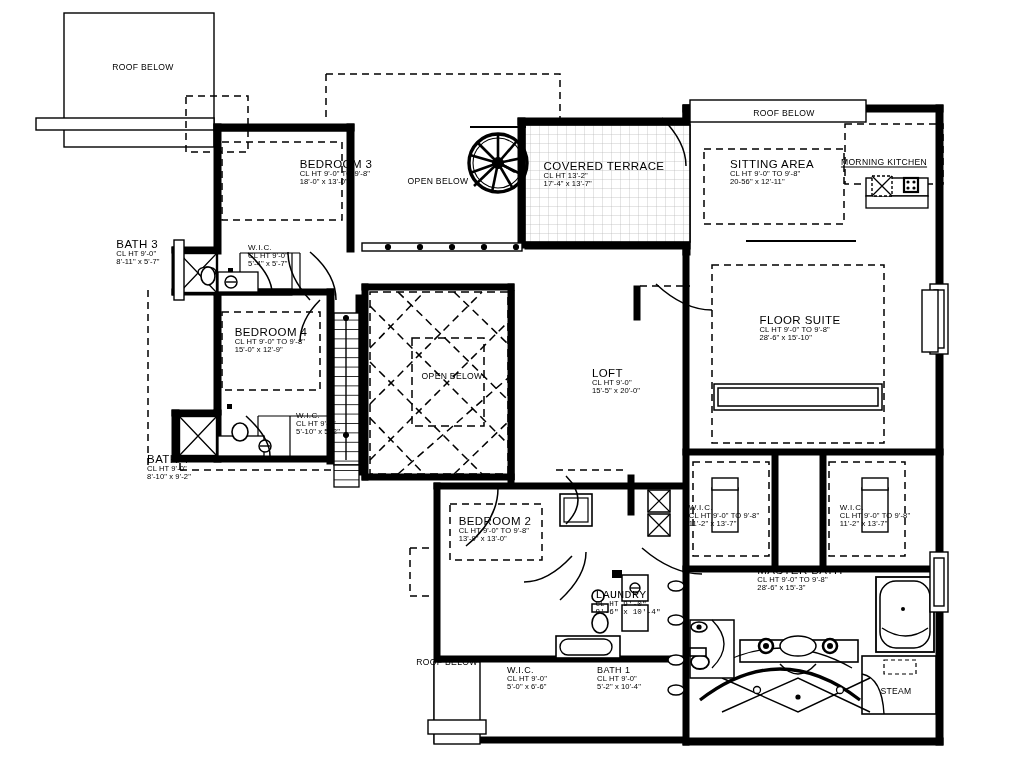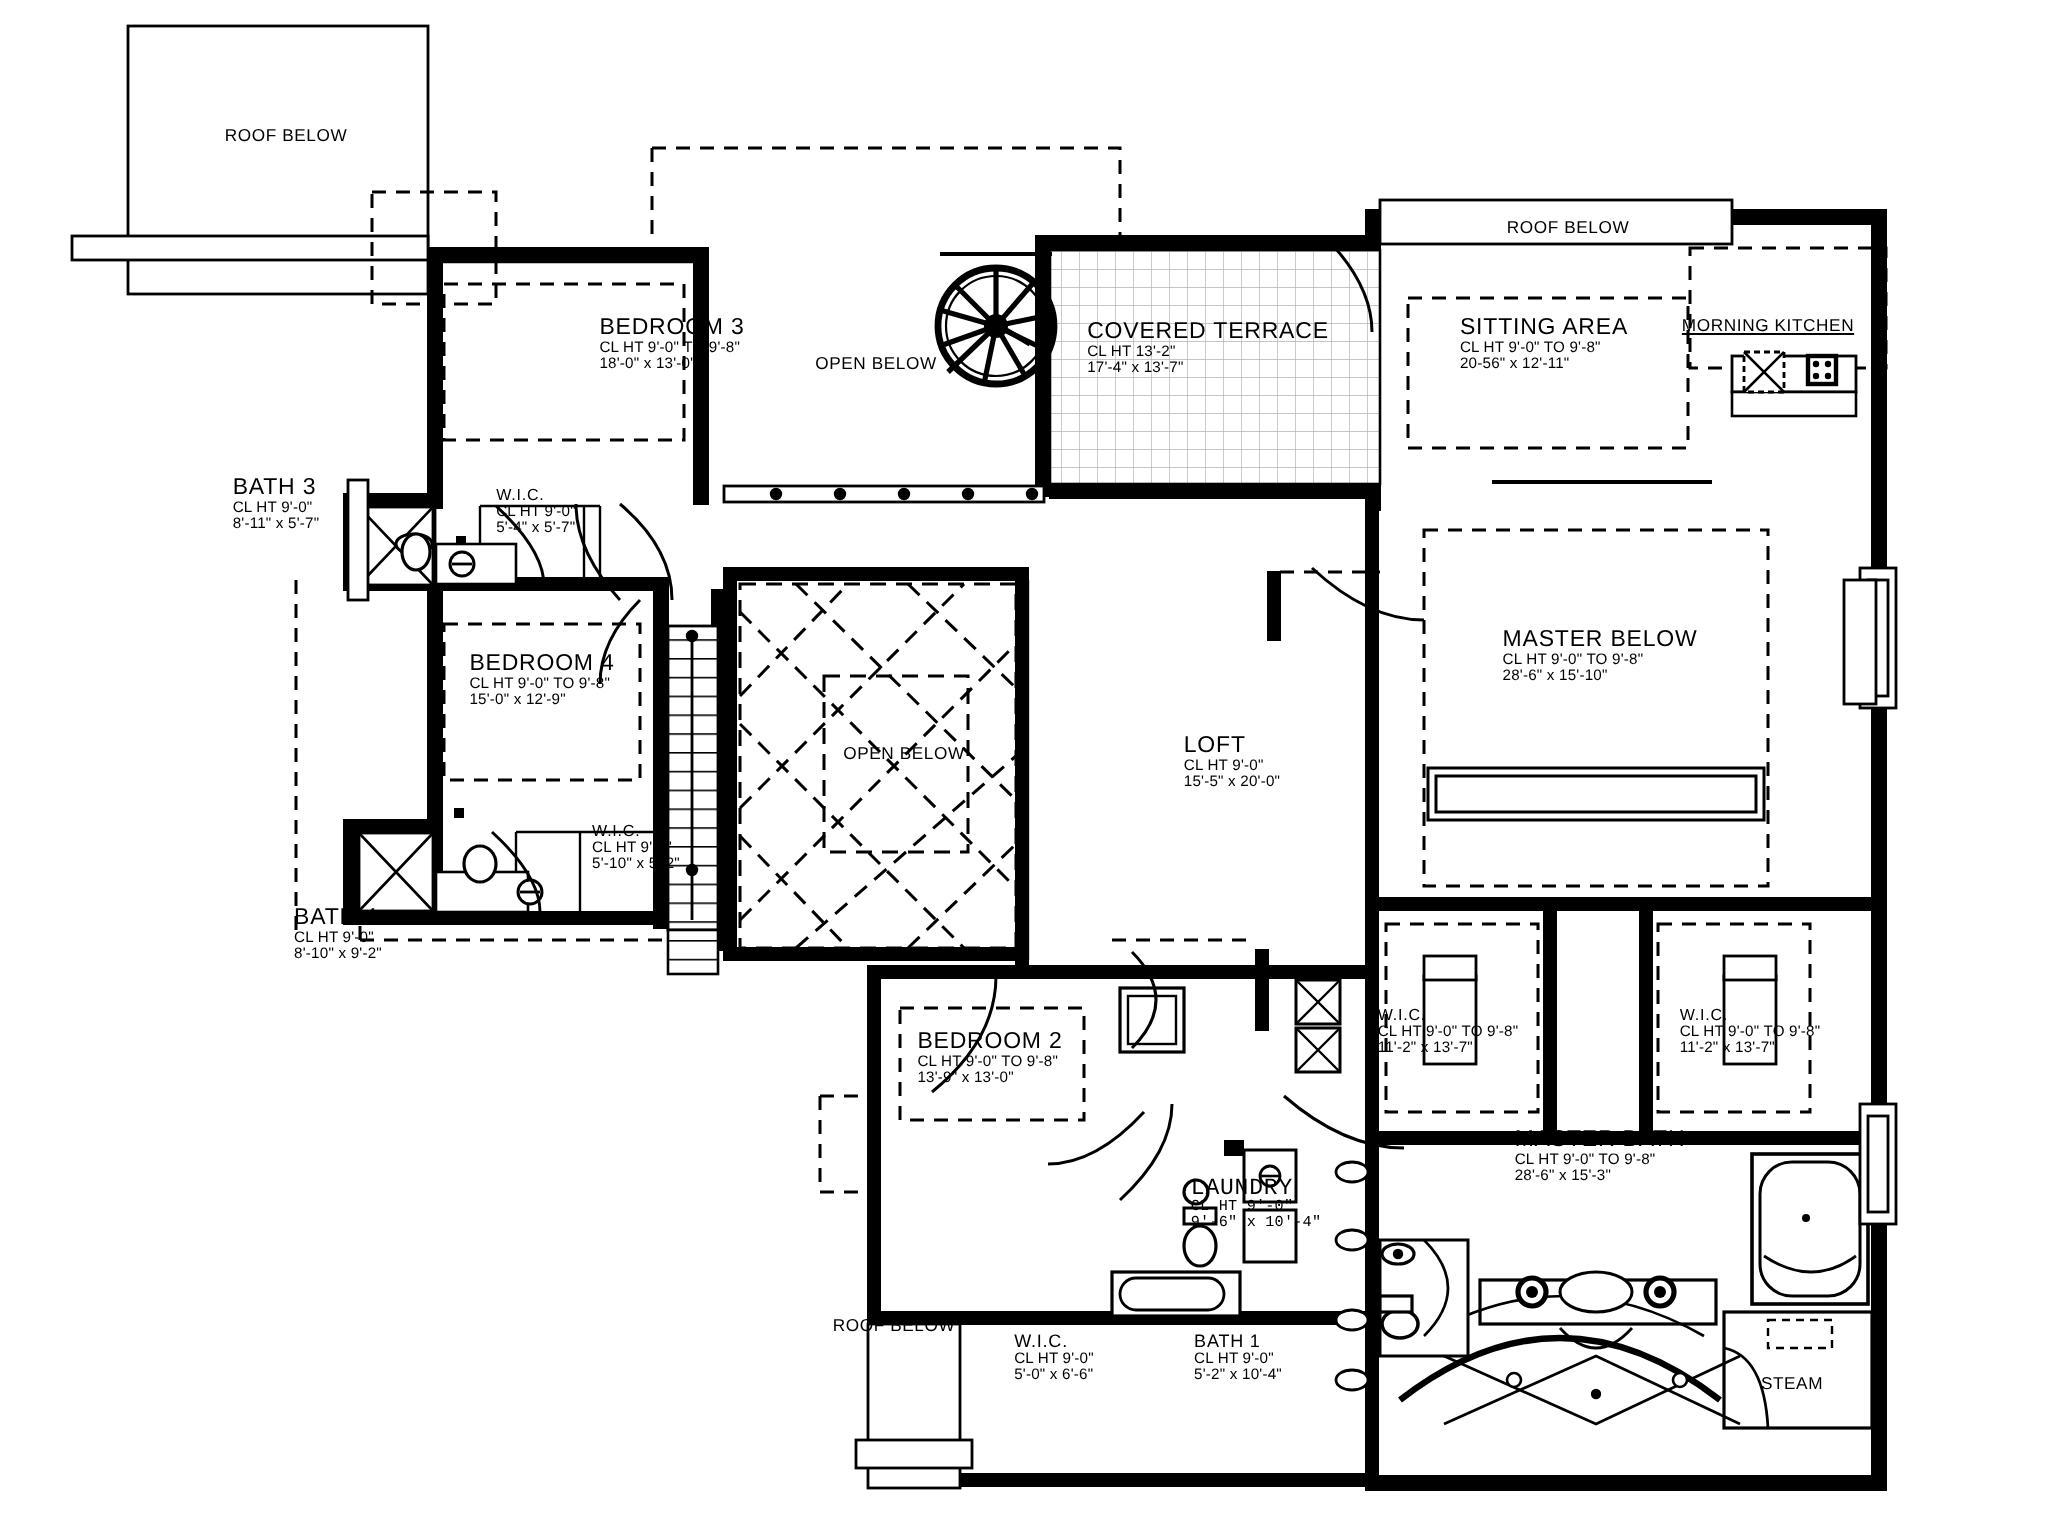--- a/index.html
+++ b/index.html
@@ -394,21 +394,21 @@
         <div class="nm">COVERED TERRACE</div>
         <div class="ht">CL HT 13'-2"</div>
         <div class="dm">17'-4" x 13'-7"</div>
       </div>
       <div class="lbl " style="left: 772px; top: 172px; transform: translate(-50%, -50%);">
         <div class="nm">SITTING AREA</div>
         <div class="ht">CL HT 9'-0" TO 9'-8"</div>
         <div class="dm">20-56" x 12'-11"</div>
       </div>
       <div class="lbl " style="left: 800px; top: 328px; transform: translate(-50%, -50%);">
-        <div class="nm">MASTER BELOW</div>
+        <div class="nm">FLOOR SUITE</div>
         <div class="ht">CL HT 9'-0" TO 9'-8"</div>
         <div class="dm">28'-6" x 15'-10"</div>
       </div>
       <div class="lbl " style="left: 604px; top: 381px; transform: translate(-50%, -50%); margin-left: 12px;">
         <div class="nm">LOFT</div>
         <div class="ht">CL HT 9'-0"</div>
         <div class="dm">15'-5" x 20'-0"</div>
       </div>
       <div class="lbl tiny" style="left: 724px; top: 516px; transform: translate(-50%, -50%);">
         <div class="nm">W.I.C.</div>

